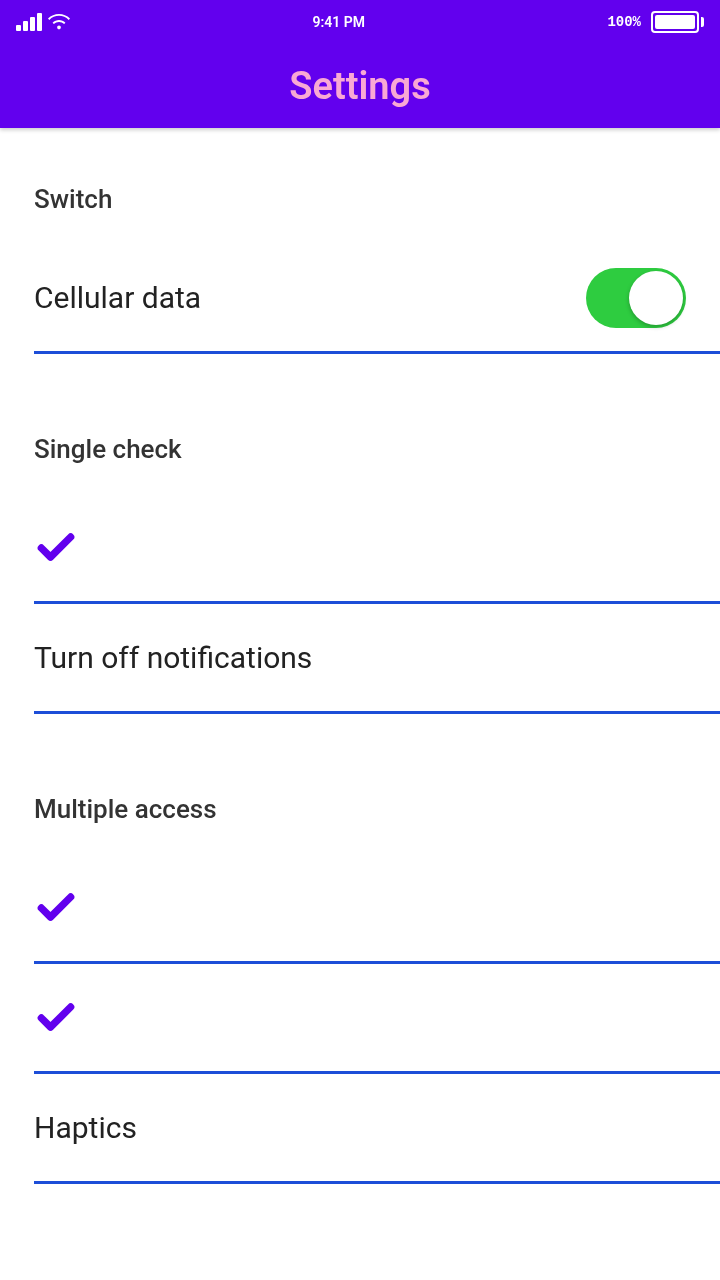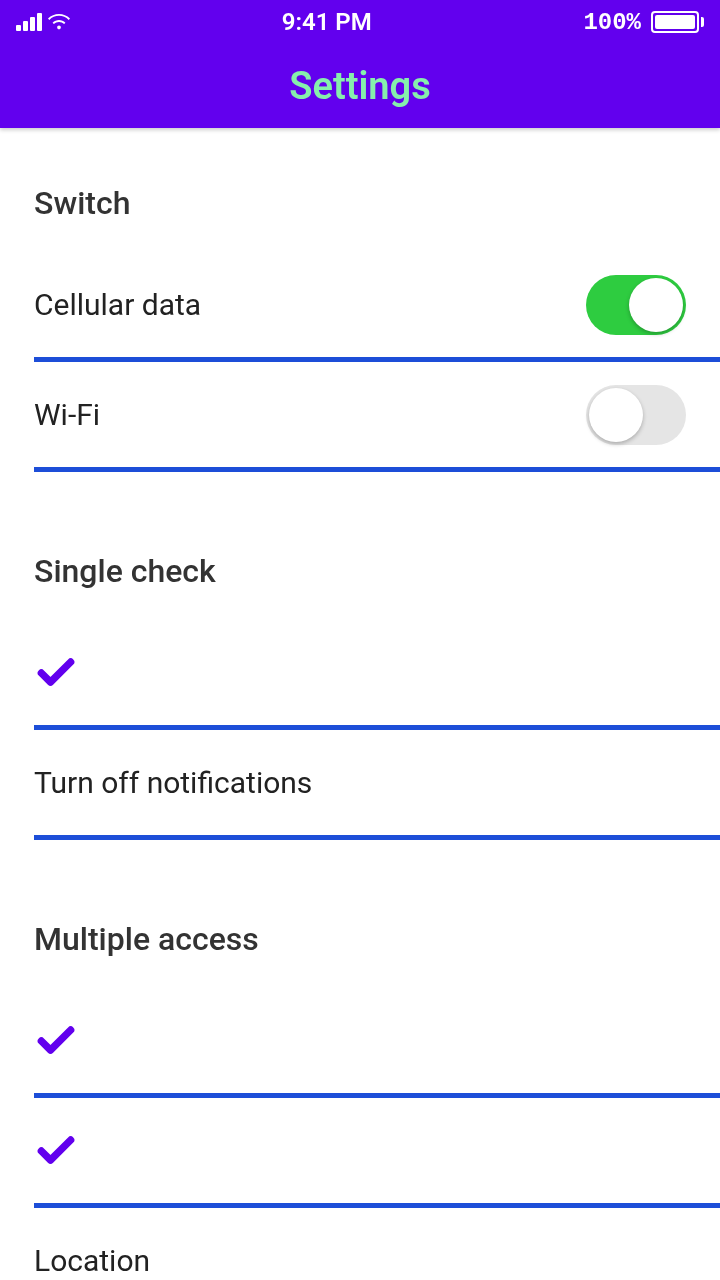--- a/index.html
+++ b/index.html
@@ -16,54 +16,54 @@
       box-shadow: 0 2px 4px rgba(0,0,0,0.2);
       position: relative;
     }
     .status-bar {
       height: 44px;
       display: flex;
       align-items: center;
       justify-content: space-between;
       padding: 16px 16px;
       color: #ffffff;
-      font-size: 24px;
+      font-size: 14px;
       font-weight: 600;
     }
     .status-left { display: flex; align-items: center; gap: 6px; }
     .status-right { display: flex; align-items: center; gap: 6px; font-family: Liberation Mono, monospace; }
     .title-bar {
       height: 84px;
       display: flex;
       align-items: center;
       justify-content: center;
     }
     .title {
-      color: #86efac;
+      color: #f9a8d4;
       font-size: 38px;
       font-weight: 600;
     }
     .content {
       padding-top: 56px;
     }
     .section-header {
       padding: 0 34px 30px 34px;
-      font-size: 32px;
+      font-size: 26px;
       font-weight: 500;
       color: #333333;
     }
     .row-wrapper {
       padding-left: 34px;
     }
     .row-inner {
       height: 110px;
       display: flex;
       align-items: center;
       justify-content: space-between;
-      border-bottom: 5px solid #1d4ed8;
+      border-bottom: 3px solid #1d4ed8;
       padding-right: 34px;
     }
     .row-label {
       font-size: 30px;
       color: #222222;
     }
     .switch {
       width: 100px;
       height: 60px;
       border-radius: 30px;
@@ -171,28 +171,20 @@
 
   <div class="section-header">Switch</div>
   <div class="row-wrapper">
     <div class="row-inner">
       <div class="row-label">Cellular data</div>
       <div class="switch on">
         <div class="switch-knob"></div>
       </div>
     </div>
   </div>
-  <div class="row-wrapper">
-    <div class="row-inner">
-      <div class="row-label">Wi-Fi</div>
-      <div class="switch off">
-        <div class="switch-knob"></div>
-      </div>
-    </div>
-  </div>
 
   <div class="section-gap"></div>
 
   <div class="section-header">Single check</div>
   <div class="row-wrapper">
     <div class="row-inner">
       <div class="checkmark">
         <svg viewBox="0 0 24 24">
             <path d="M4 12l5 5L20 6" stroke="#6200EE" stroke-width="4" fill="none" stroke-linecap="round" stroke-linejoin="round"></path>
           </svg>
@@ -221,17 +213,17 @@
     <div class="row-inner">
       <div class="checkmark">
         <svg viewBox="0 0 24 24">
             <path d="M4 12l5 5L20 6" stroke="#6200EE" stroke-width="4" fill="none" stroke-linecap="round" stroke-linejoin="round"></path>
           </svg>
       </div>
     </div>
   </div>
   <div class="row-wrapper">
     <div class="row-inner">
-      <div class="row-label">Location</div>
+      <div class="row-label">Haptics</div>
     </div>
   </div>
 
 </div>
 
 </body></html>

